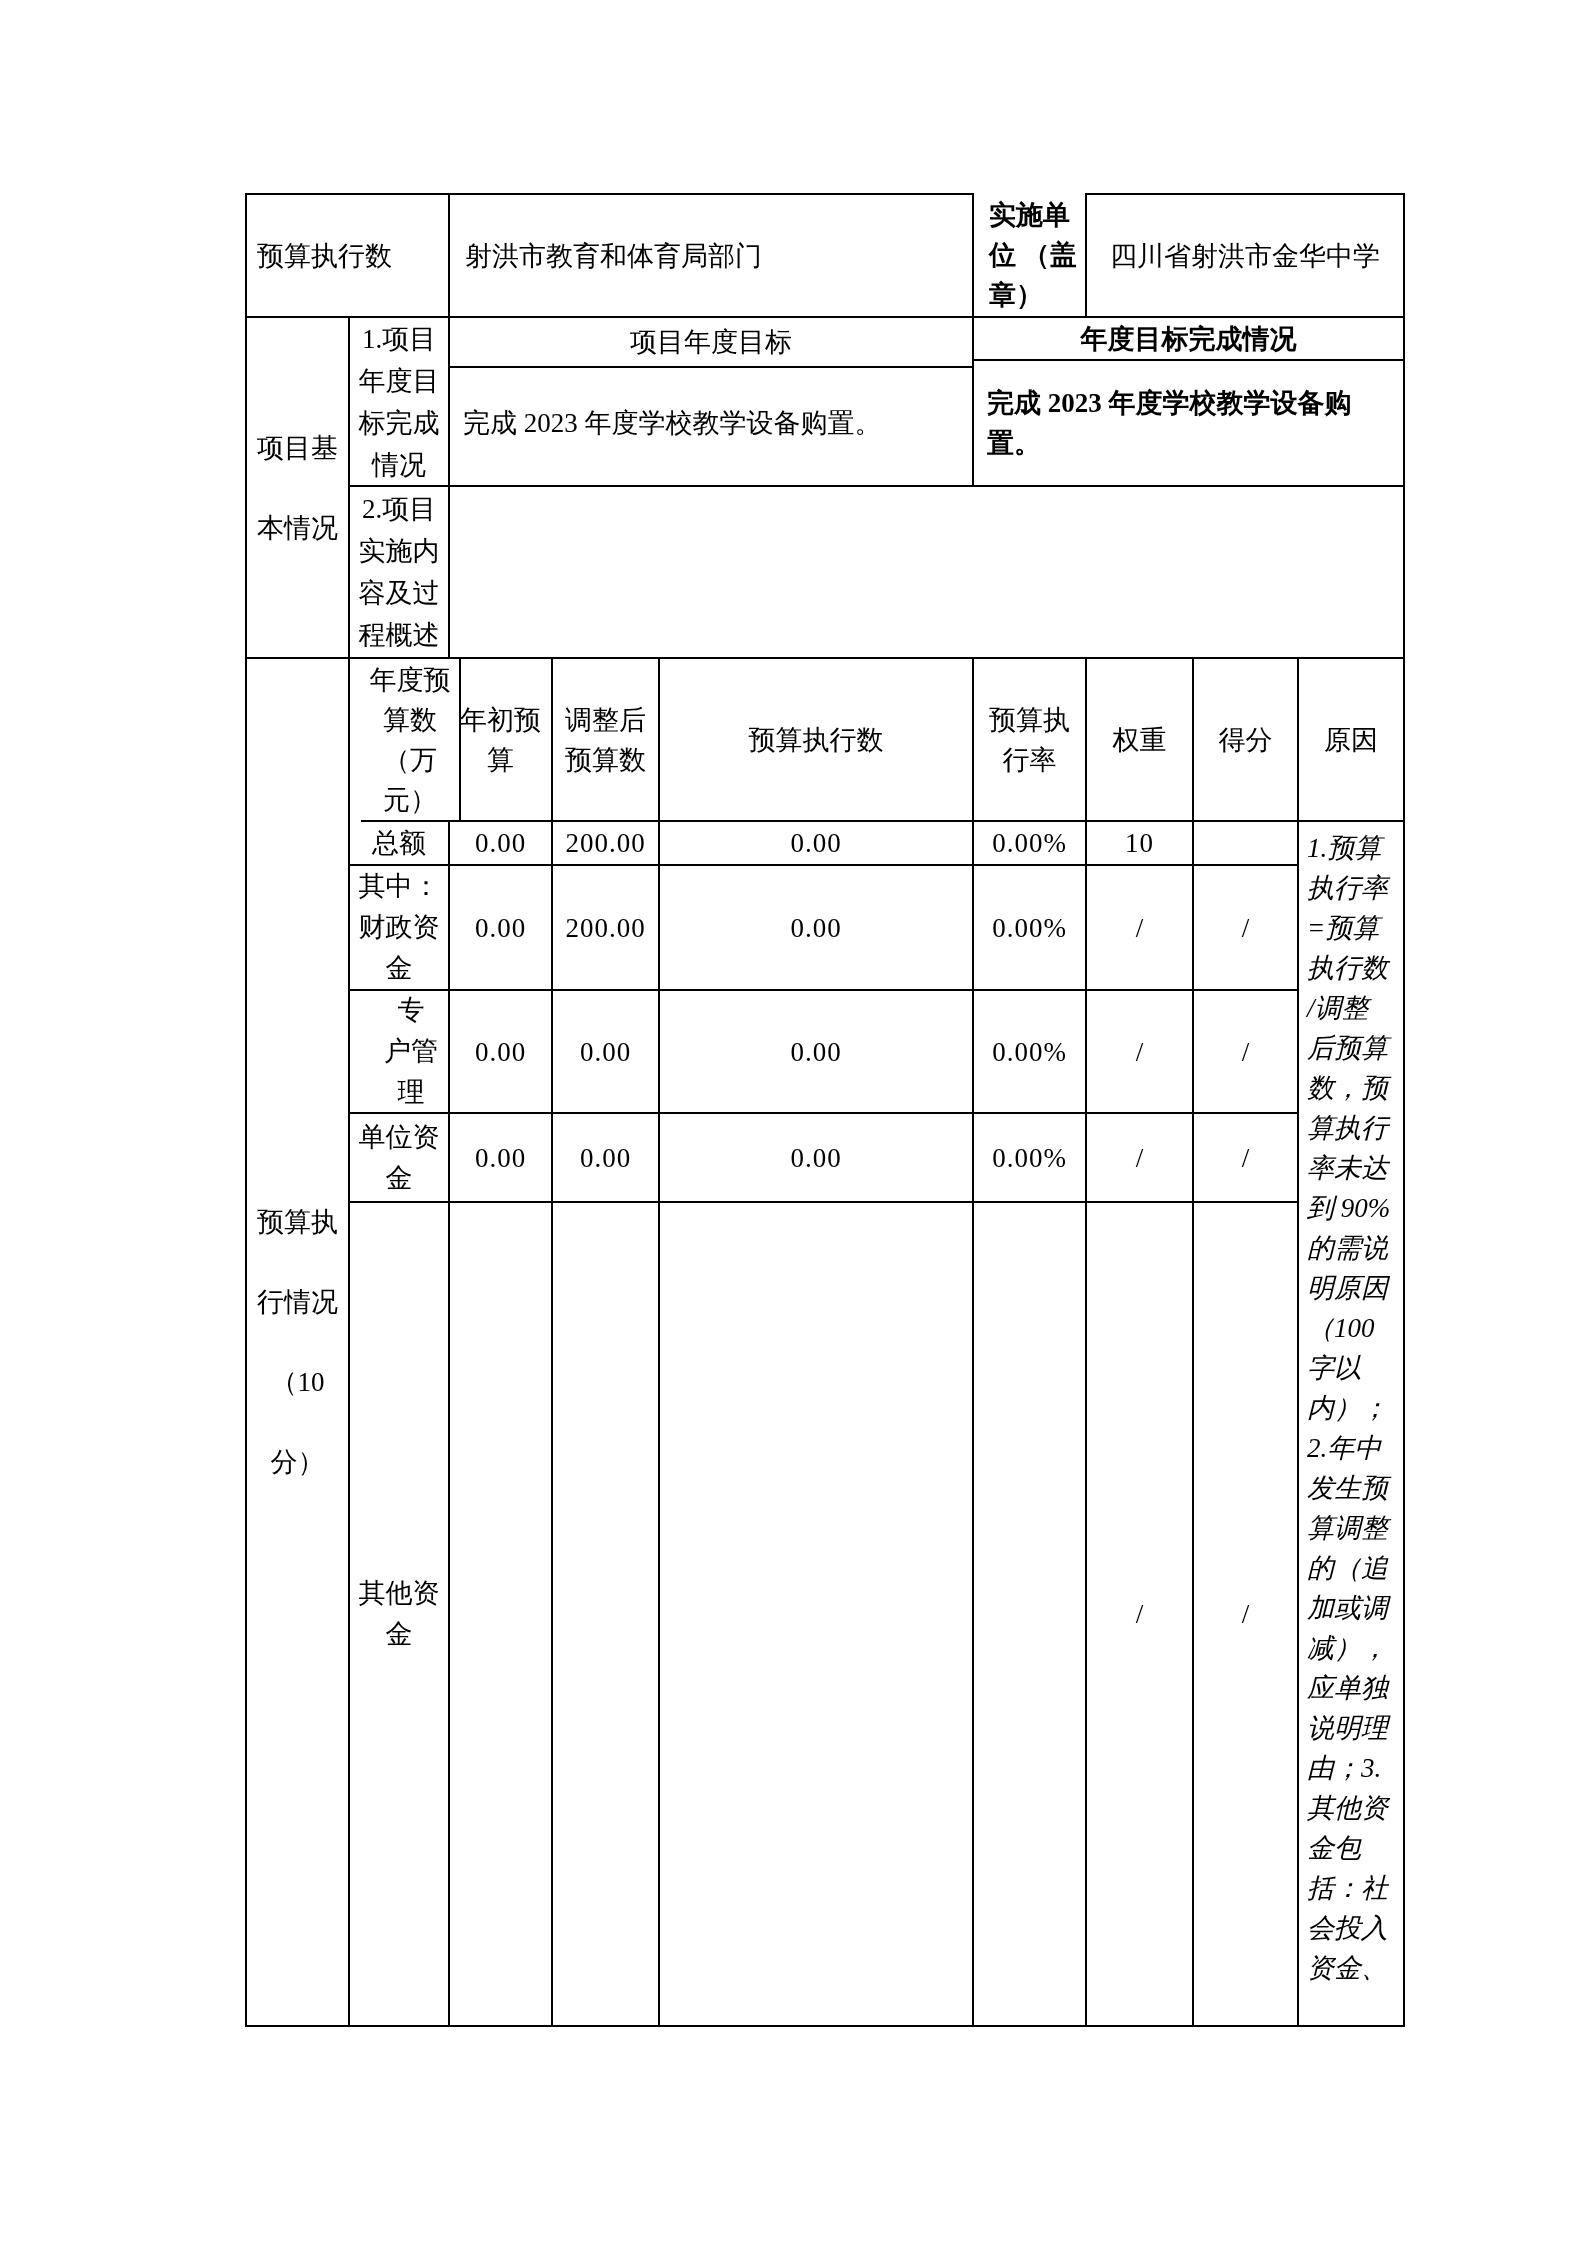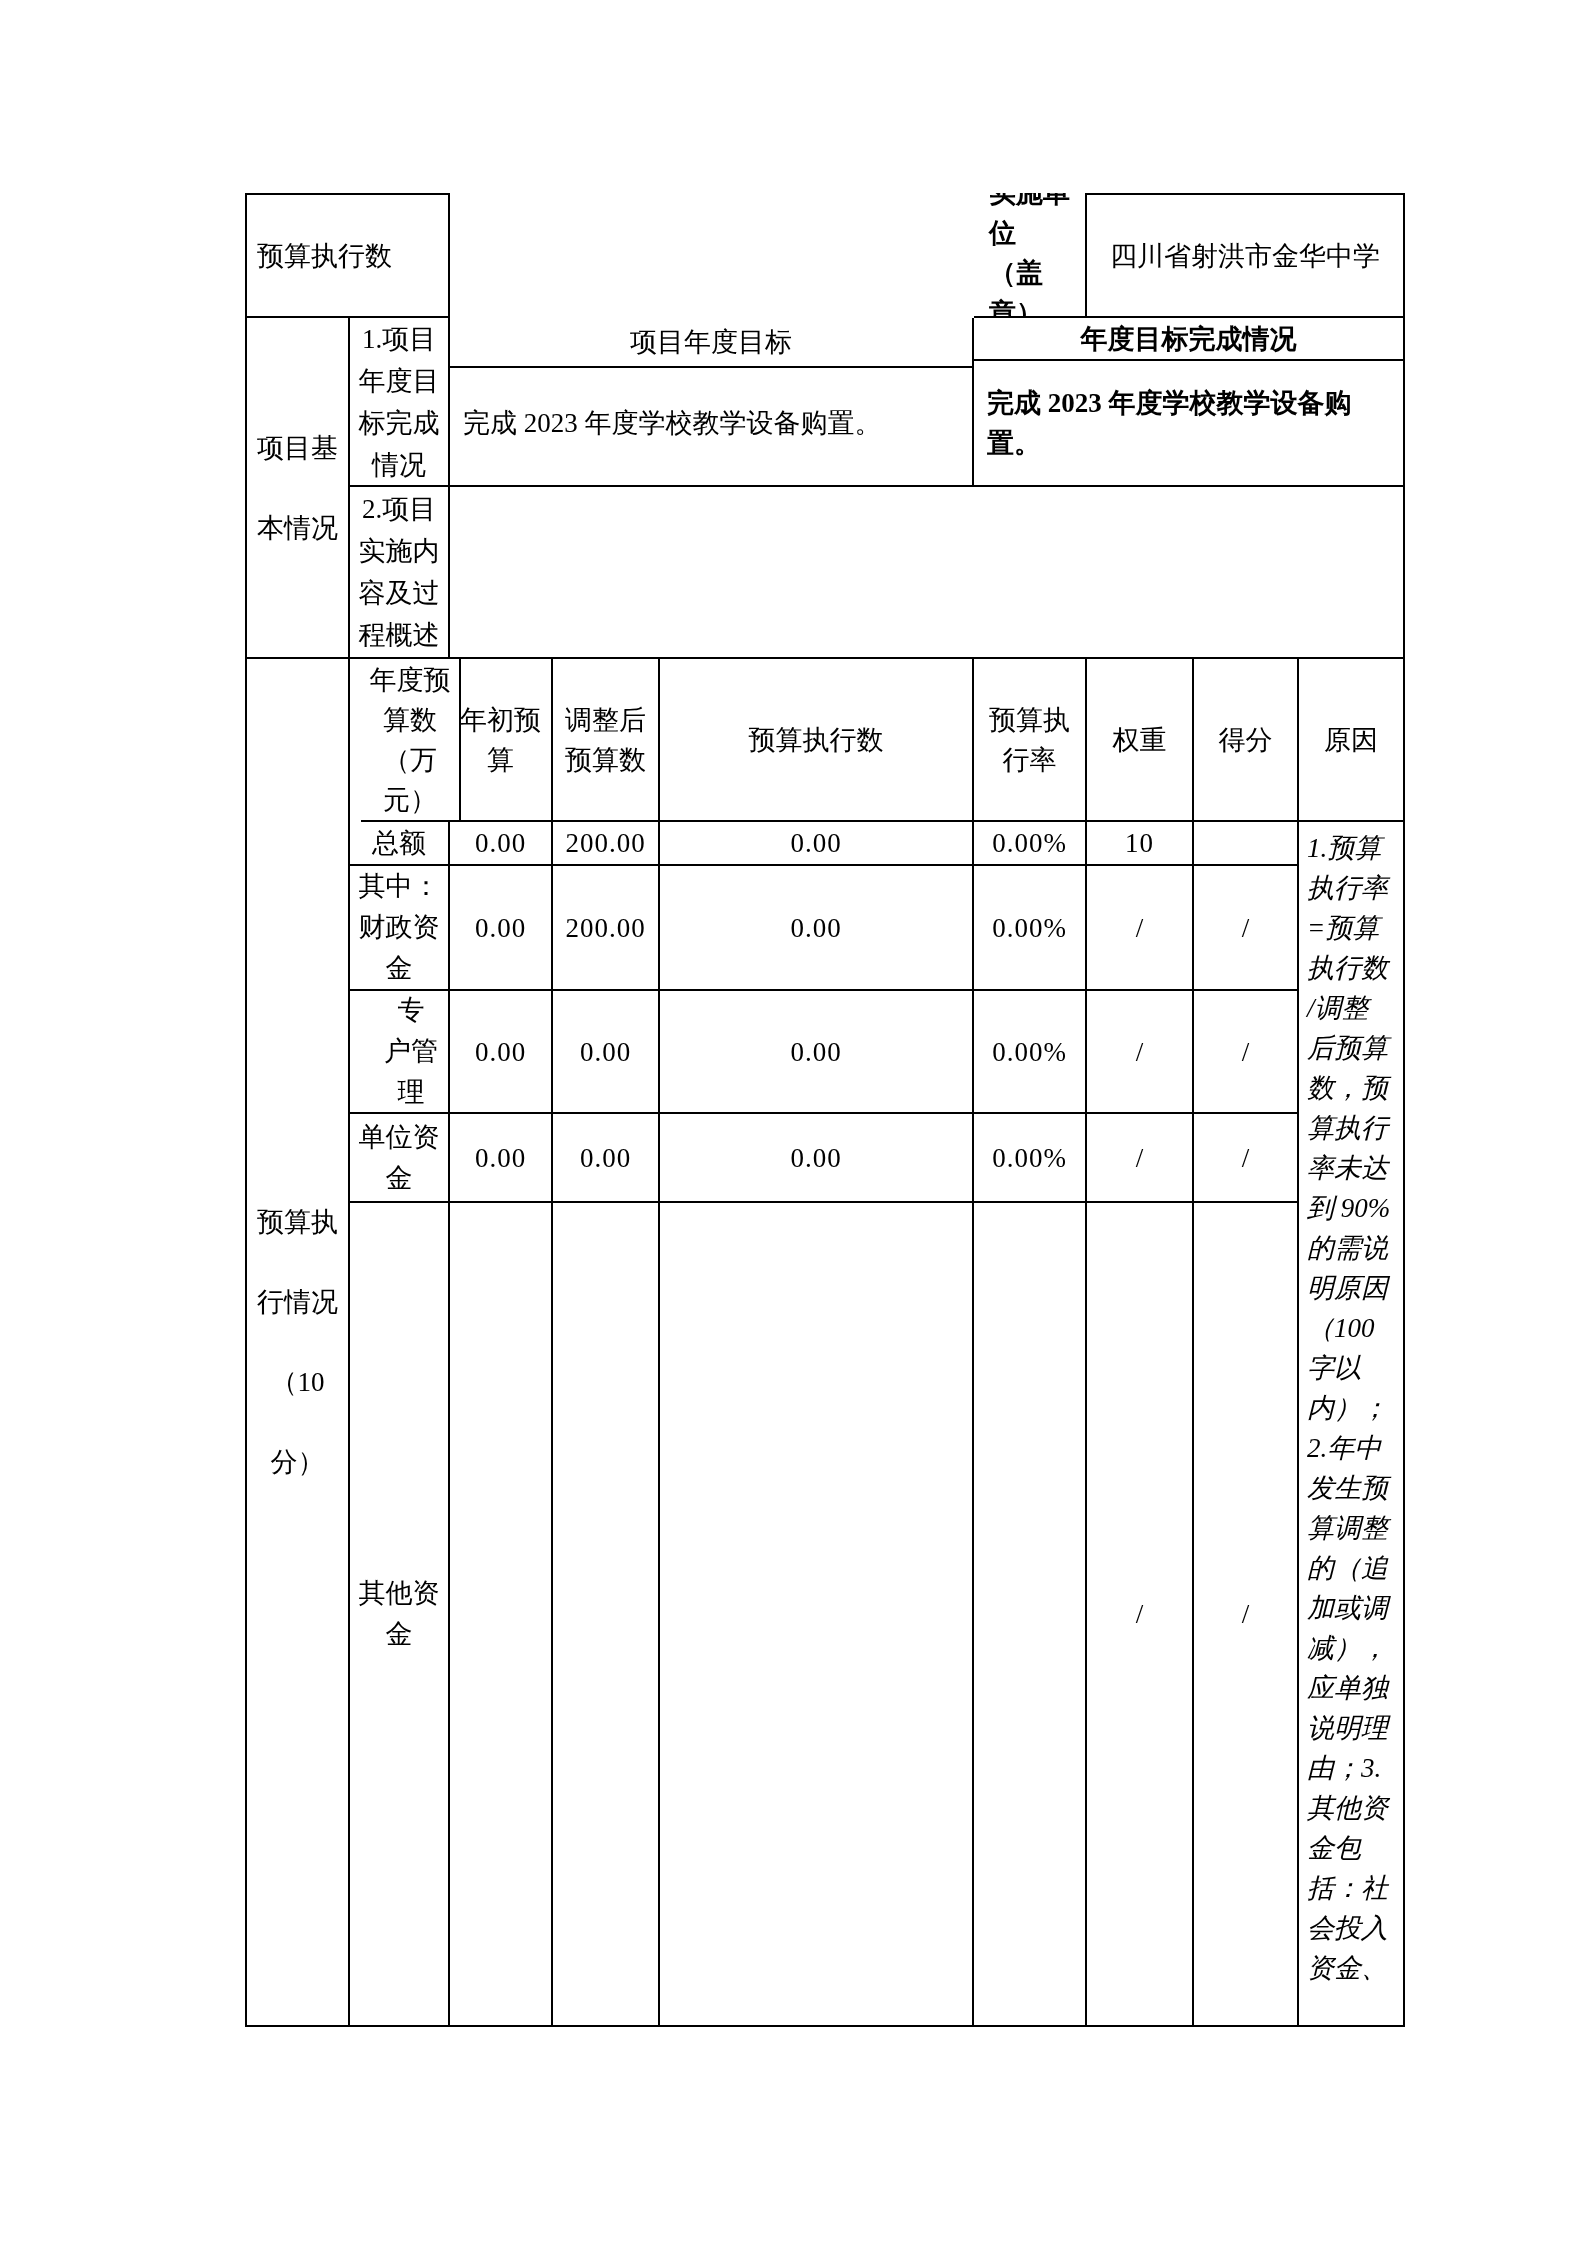--- a/index.html
+++ b/index.html
@@ -25,35 +25,38 @@
   .bl{border-left:2px solid #000;}
   .center{justify-content:center;}
   .txt{white-space:pre-line;line-height:40px;}
   .txtc{white-space:pre-line;line-height:40px;text-align:center;width:100%;}
   .lh41{line-height:41px;}
   .lh42{line-height:42px;}
   .lh80{line-height:80px;}
   .bold{font-weight:bold;}
   .padl10{padding-left:10px;}
   .padl13{padding-left:13px;}
-  .padl15{padding-left:15px;font-family:Liberation Mono, monospace;}
+  .padl15{padding-left:15px;}
   .top{align-items:flex-start;}
   .reason{
     font-style:italic;
     padding:6px 4px 0 8px;
   }
   .num{letter-spacing:1px;}
 </style>
 </head>
 <body>
 
 <div class="page">
 
   <div class="cell bt bl padl10" style="left:245px;top:193px;width:205px;height:125px;">
     <span class="txt">预算执行数</span>
+  </div>
+  <div class="cell bt padl15" style="left:450px;top:193px;width:524px;height:125px;">
+    <span class="txt">射洪市教育和体育局部门</span>
   </div>
 
   <div class="cell padl15 bold" style="left:974px;top:193px;width:113px;height:125px;">
     <span class="txt">实施单
 位 （盖
 章）</span>
   </div>
   <div class="cell bt center" style="left:1087px;top:193px;width:318px;height:125px;">
     <span class="txtc">四川省射洪市金华中学</span>
   </div>

